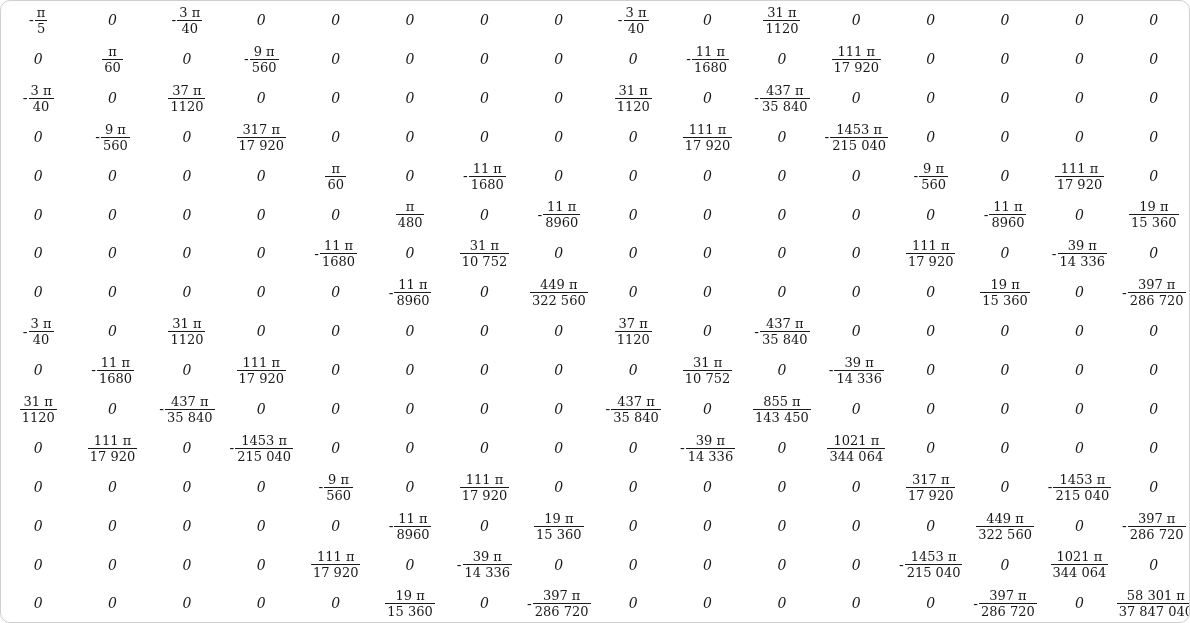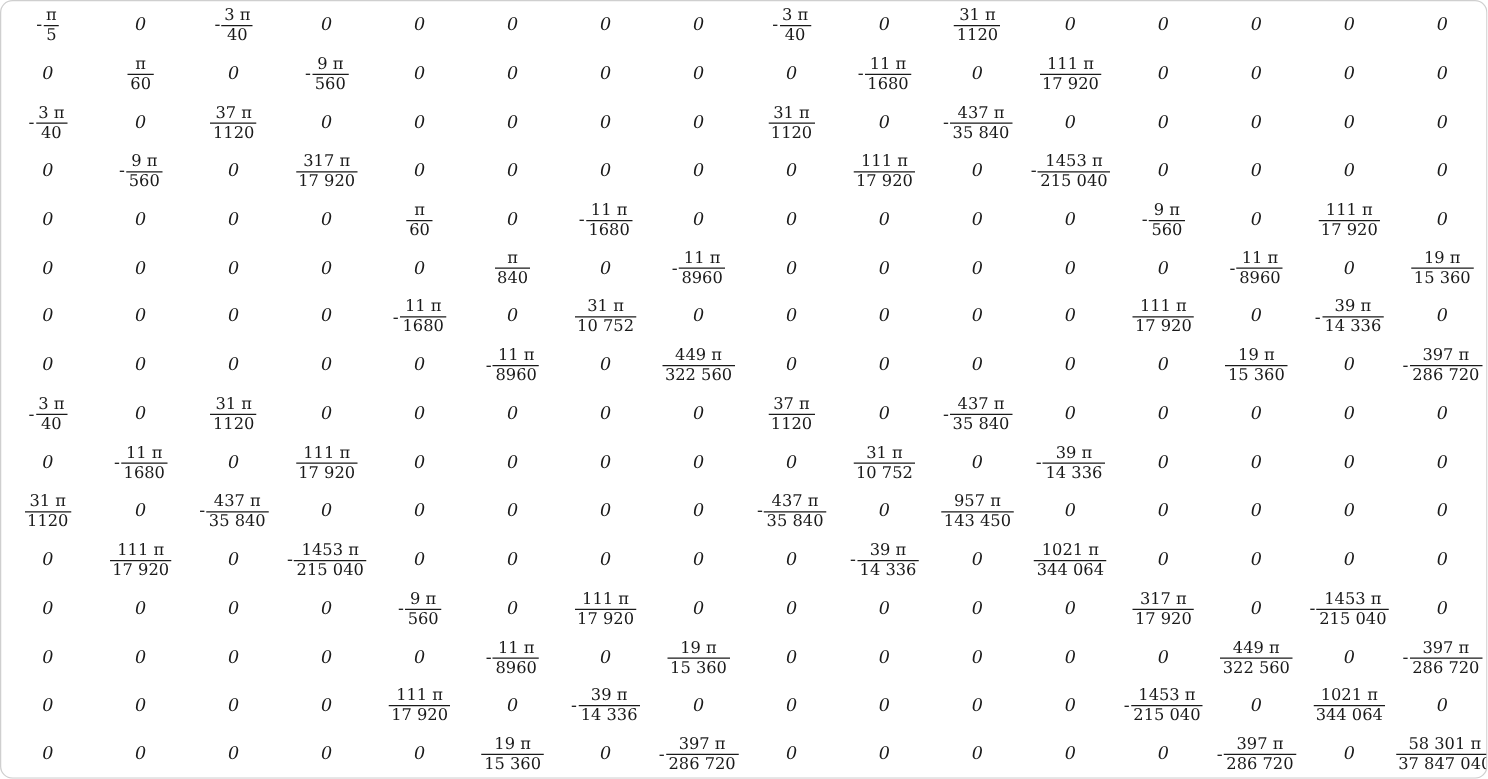--- a/index.html
+++ b/index.html
@@ -167,21 +167,21 @@
           <td><span class="zero">0</span></td>
           <td><span class="expr"><span class="frac"><span class="num">111 π</span><span class="den">17 920</span></span></span></td>
           <td><span class="zero">0</span></td>
         </tr>
         <tr>
           <td><span class="zero">0</span></td>
           <td><span class="zero">0</span></td>
           <td><span class="zero">0</span></td>
           <td><span class="zero">0</span></td>
           <td><span class="zero">0</span></td>
-          <td><span class="expr"><span class="frac"><span class="num">π</span><span class="den">840</span></span></span></td>
+          <td><span class="expr"><span class="frac"><span class="num">π</span><span class="den">480</span></span></span></td>
           <td><span class="zero">0</span></td>
           <td><span class="expr"><span class="sign">-</span><span class="frac"><span class="num">11 π</span><span class="den">8960</span></span></span></td>
           <td><span class="zero">0</span></td>
           <td><span class="zero">0</span></td>
           <td><span class="zero">0</span></td>
           <td><span class="zero">0</span></td>
           <td><span class="zero">0</span></td>
           <td><span class="expr"><span class="sign">-</span><span class="frac"><span class="num">11 π</span><span class="den">8960</span></span></span></td>
           <td><span class="zero">0</span></td>
           <td><span class="expr"><span class="frac"><span class="num">19 π</span><span class="den">15 360</span></span></span></td>
@@ -262,21 +262,21 @@
           <td><span class="expr"><span class="frac"><span class="num">31 π</span><span class="den">1120</span></span></span></td>
           <td><span class="zero">0</span></td>
           <td><span class="expr"><span class="sign">-</span><span class="frac"><span class="num">437 π</span><span class="den">35 840</span></span></span></td>
           <td><span class="zero">0</span></td>
           <td><span class="zero">0</span></td>
           <td><span class="zero">0</span></td>
           <td><span class="zero">0</span></td>
           <td><span class="zero">0</span></td>
           <td><span class="expr"><span class="sign">-</span><span class="frac"><span class="num">437 π</span><span class="den">35 840</span></span></span></td>
           <td><span class="zero">0</span></td>
-          <td><span class="expr"><span class="frac"><span class="num">957 π</span><span class="den">143 450</span></span></span></td>
+          <td><span class="expr"><span class="frac"><span class="num">855 π</span><span class="den">143 450</span></span></span></td>
           <td><span class="zero">0</span></td>
           <td><span class="zero">0</span></td>
           <td><span class="zero">0</span></td>
           <td><span class="zero">0</span></td>
           <td><span class="zero">0</span></td>
         </tr>
         <tr>
           <td><span class="zero">0</span></td>
           <td><span class="expr"><span class="frac"><span class="num">111 π</span><span class="den">17 920</span></span></span></td>
           <td><span class="zero">0</span></td>

